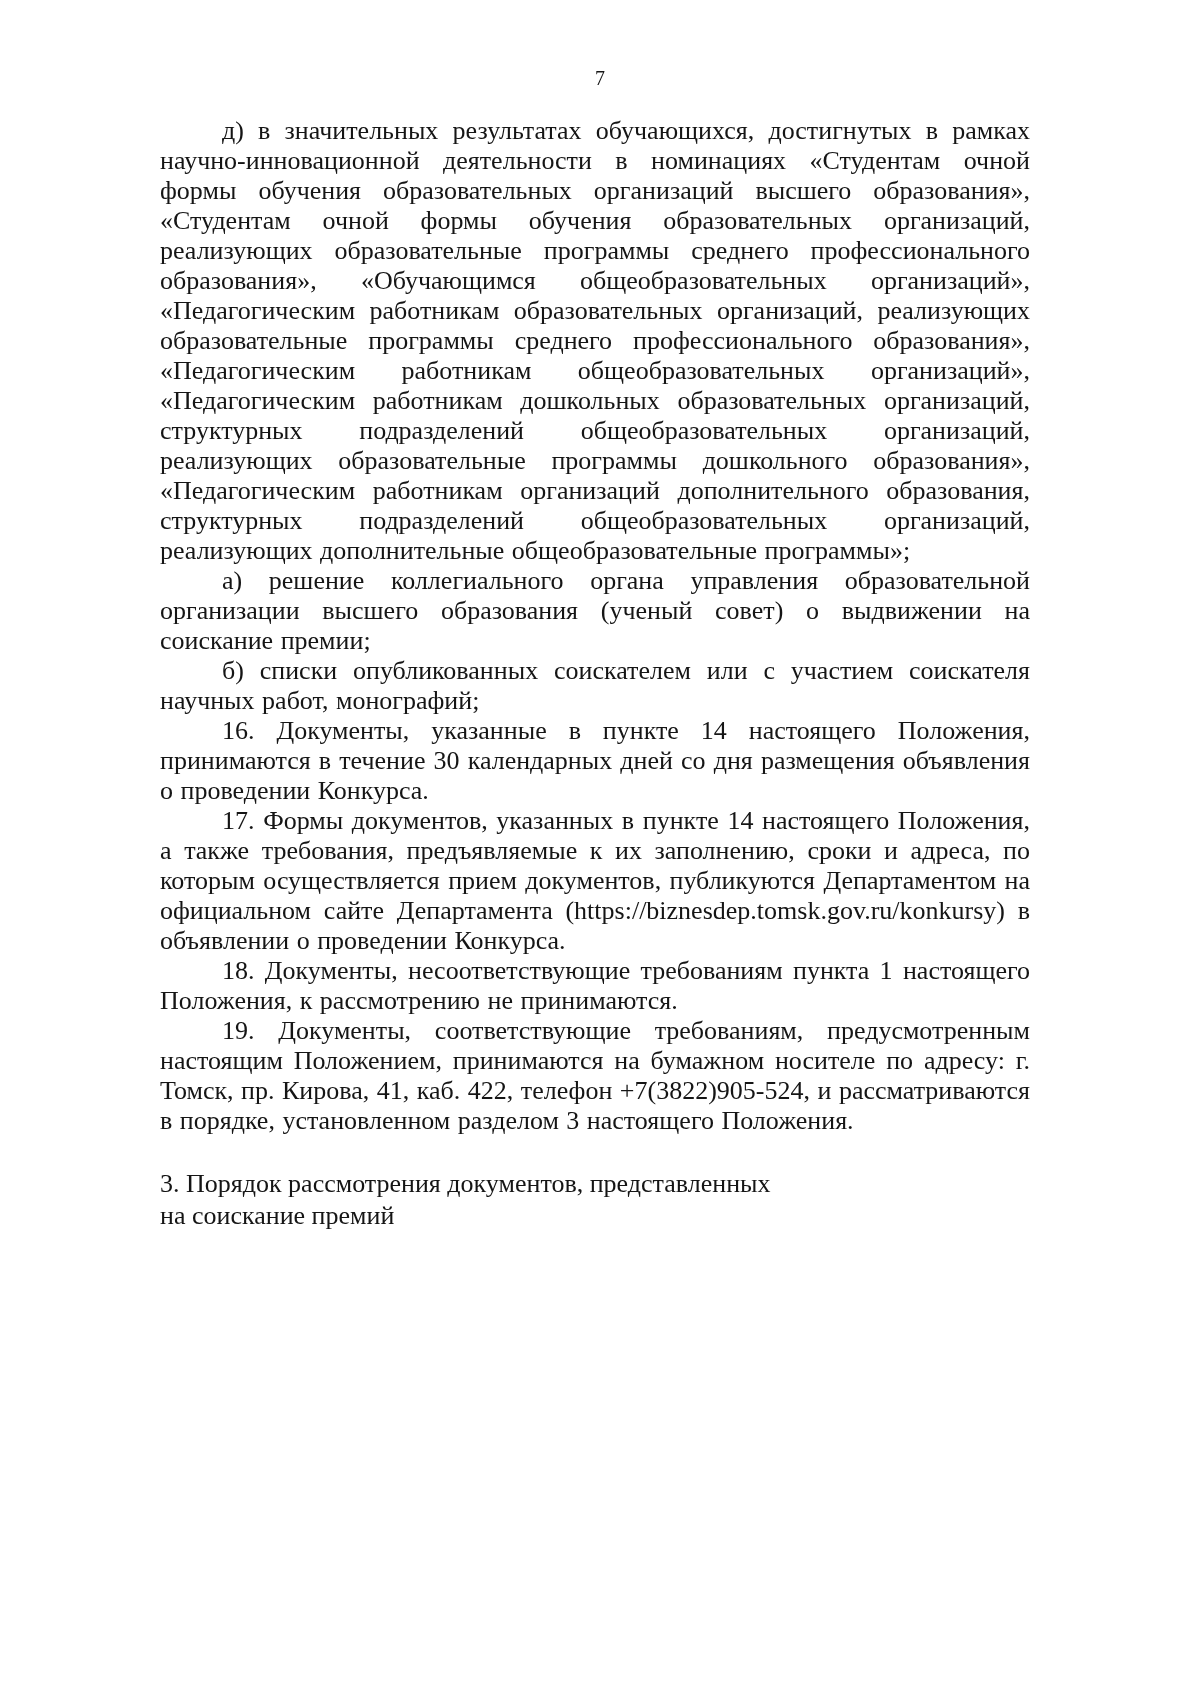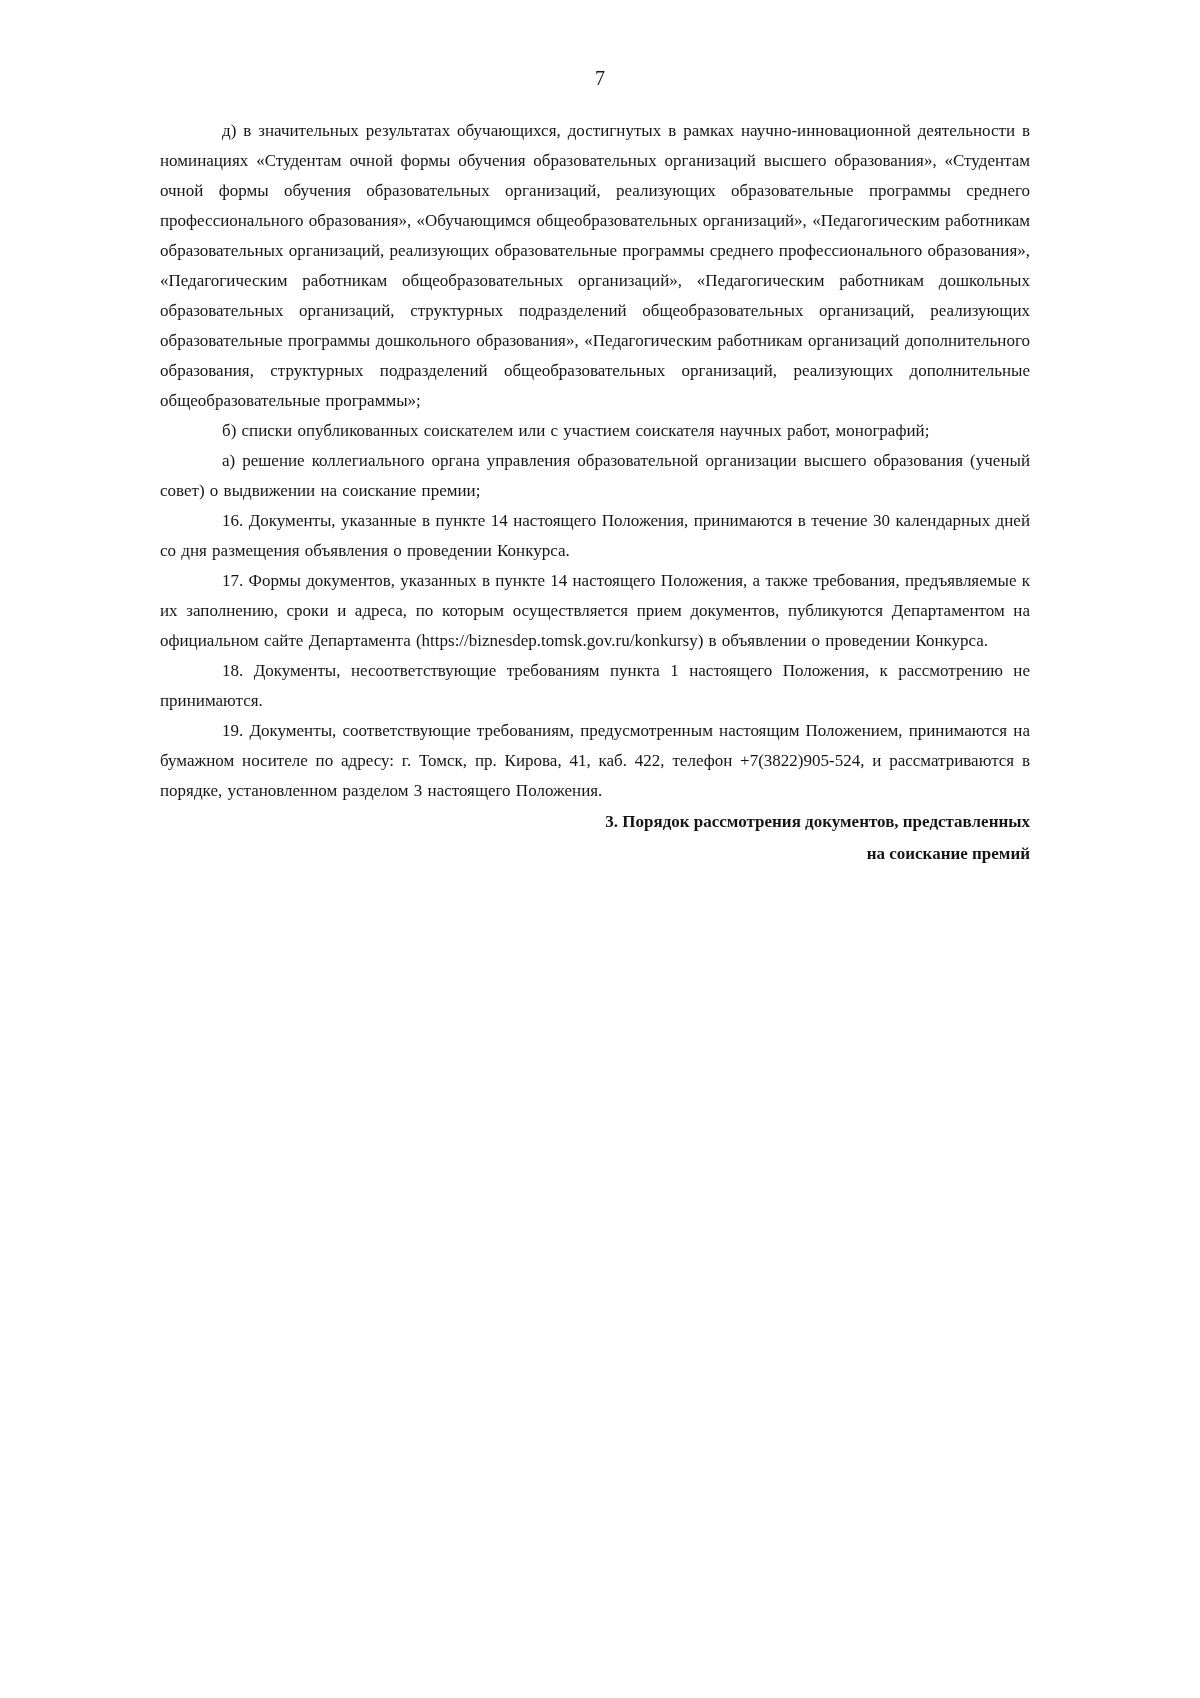--- a/index.html
+++ b/index.html
@@ -18,49 +18,49 @@
     overflow: hidden;
   }
   .page-number {
     padding-top: 66px;
     text-align: center;
     font-size: 20px;
     line-height: 24px;
   }
   .content {
     margin: 26px 170px 0 160px;
-    font-size: 17px;
+    font-size: 26px;
     line-height: 30px;
     text-align: justify;
   }
   .content p {
     margin: 0;
     text-indent: 62px;
     word-spacing: 1px;
   }
   .section-heading {
-    text-align: right;
+    margin-top: 32px;
+    text-align: left;
     text-indent: 0;
-    font-weight: bold;
   }
   .section-heading div {
     line-height: 32px;
   }
 </style>
 </head>
 <body>
 
 <div class="page">
 
   <div class="page-number">7</div>
 
   <div class="content">
     <p>д) в значительных результатах обучающихся, достигнутых в рамках научно-инновационной деятельности в номинациях «Студентам очной формы обучения образовательных организаций высшего образования», «Студентам очной формы обучения образовательных организаций, реализующих образовательные программы среднего профессионального образования», «Обучающимся общеобразовательных организаций», «Педагогическим работникам образовательных организаций, реализующих образовательные программы среднего профессионального образования», «Педагогическим работникам общеобразовательных организаций», «Педагогическим работникам дошкольных образовательных организаций, структурных подразделений общеобразовательных организаций, реализующих образовательные программы дошкольного образования», «Педагогическим работникам организаций дополнительного образования, структурных подразделений общеобразовательных организаций, реализующих дополнительные общеобразовательные программы»;</p>
+    <p>а) решение коллегиального органа управления образовательной организации высшего образования (ученый совет) о выдвижении на соискание премии;</p>
     <p>б) списки опубликованных соискателем или с участием соискателя научных работ, монографий;</p>
-    <p>а) решение коллегиального органа управления образовательной организации высшего образования (ученый совет) о выдвижении на соискание премии;</p>
     <p>16. Документы, указанные в пункте 14 настоящего Положения, принимаются в течение 30 календарных дней со дня размещения объявления о проведении Конкурса.</p>
     <p>17. Формы документов, указанных в пункте 14 настоящего Положения, а также требования, предъявляемые к их заполнению, сроки и адреса, по которым осуществляется прием документов, публикуются Департаментом на официальном сайте Департамента (https://biznesdep.tomsk.gov.ru/konkursy) в объявлении о проведении Конкурса.</p>
     <p>18. Документы, несоответствующие требованиям пункта 1 настоящего Положения, к рассмотрению не принимаются.</p>
     <p>19. Документы, соответствующие требованиям, предусмотренным настоящим Положением, принимаются на бумажном носителе по адресу: г. Томск, пр. Кирова, 41, каб. 422, телефон +7(3822)905-524, и рассматриваются в порядке, установленном разделом 3 настоящего Положения.</p>
 
     <div class="section-heading">
       <div>3. Порядок рассмотрения документов, представленных</div>
       <div>на соискание премий</div>
     </div>
   </div>

